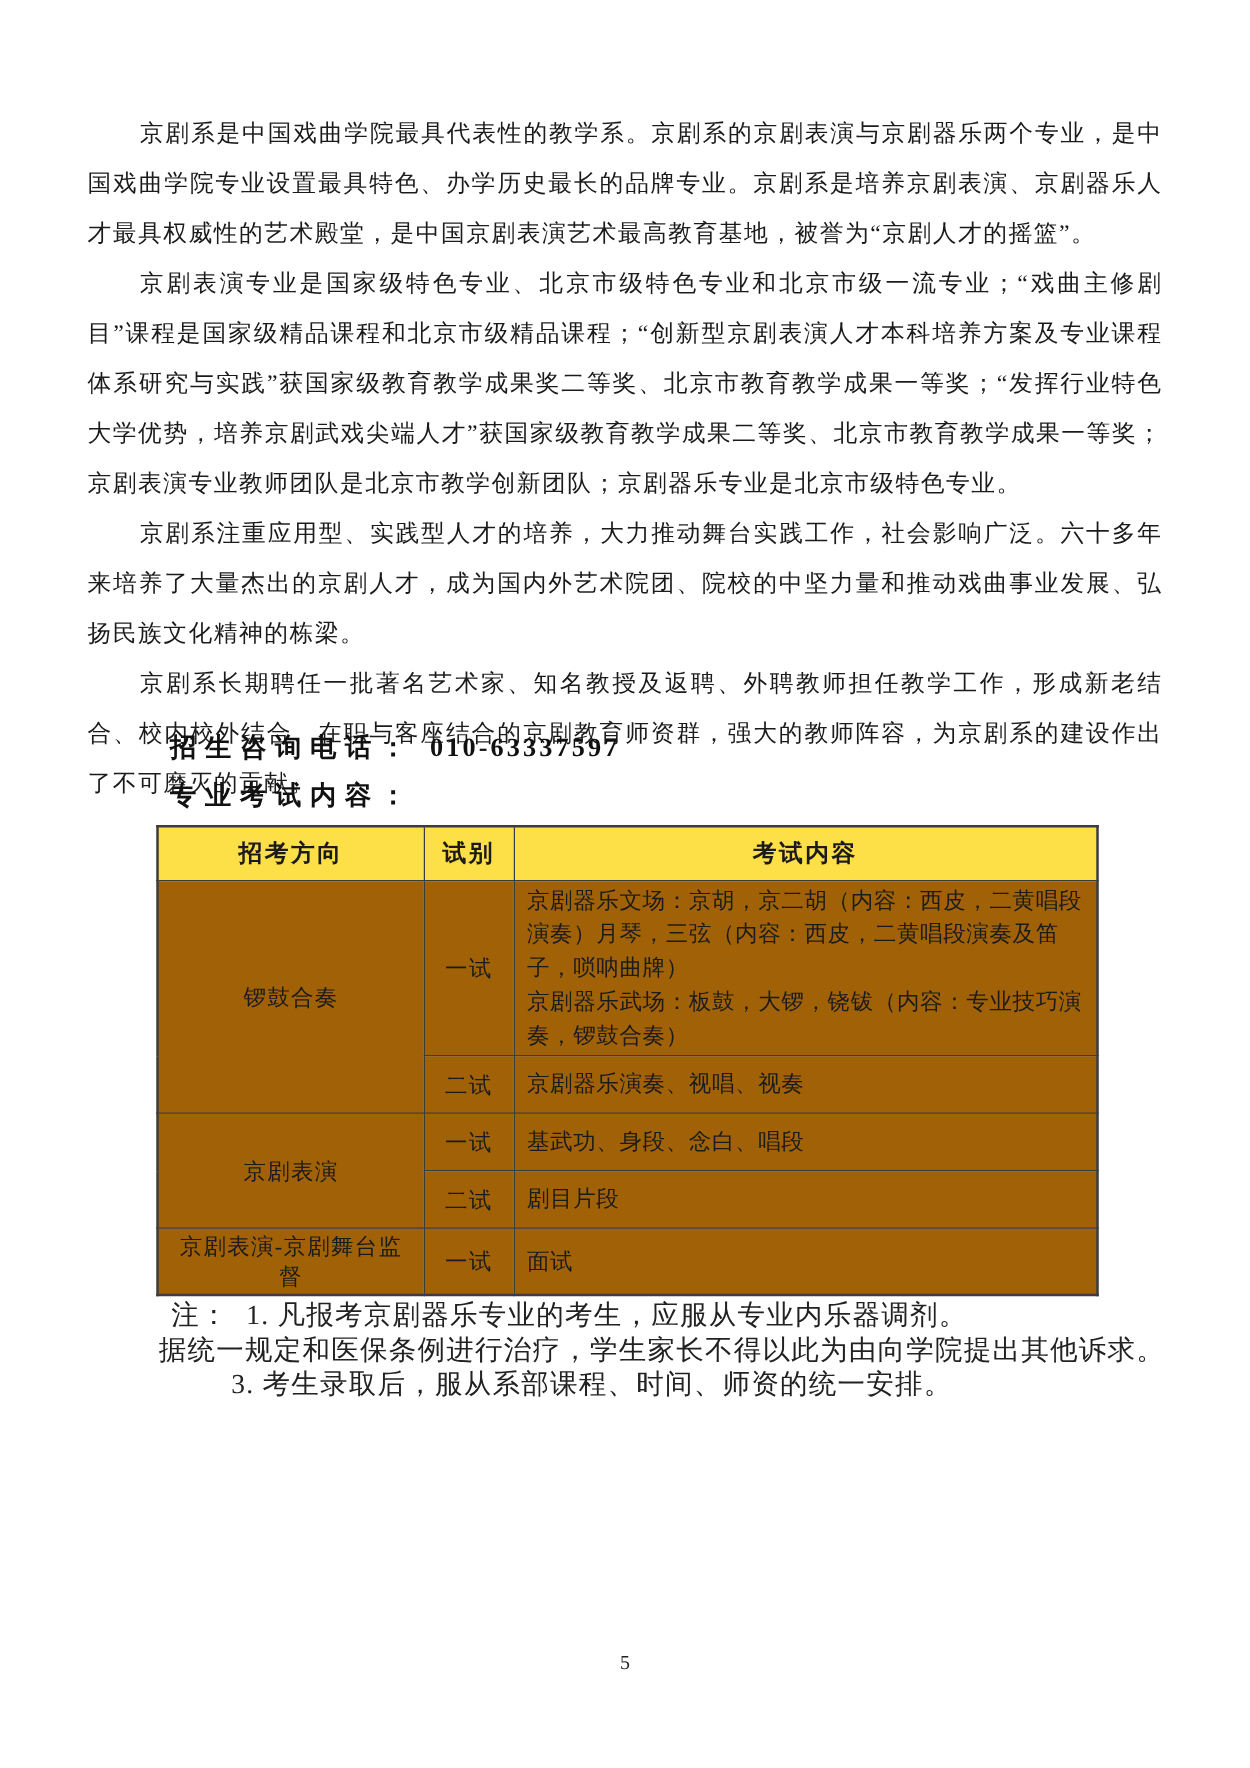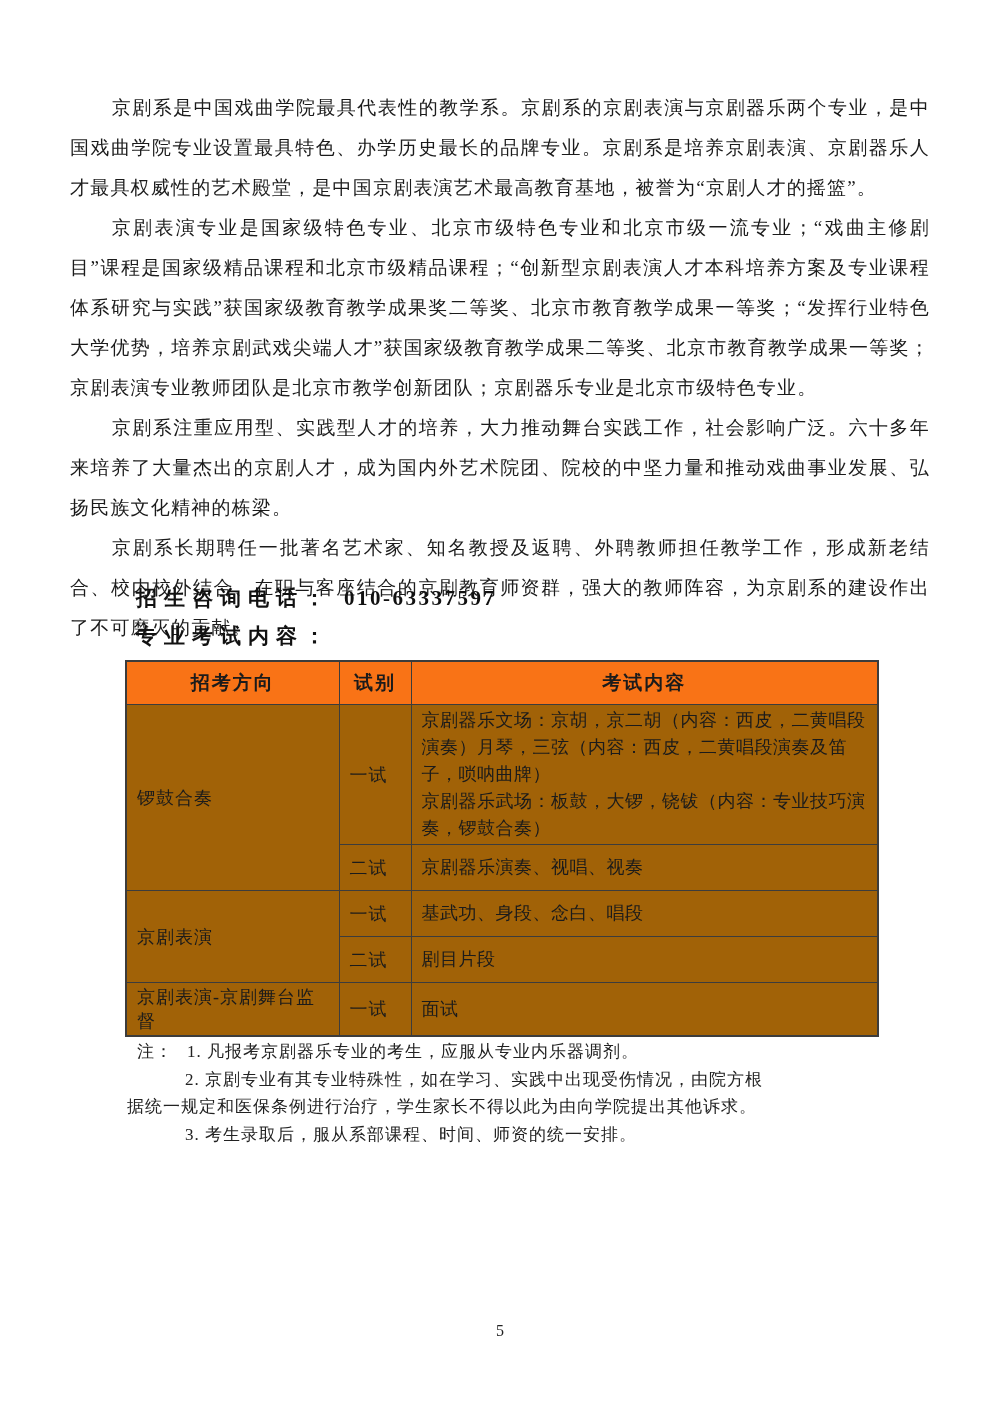--- a/index.html
+++ b/index.html
@@ -32,38 +32,38 @@
     position:absolute; left:125px; top:660px;
     border-collapse:collapse; table-layout:fixed;
     border:2px solid #3c3c3c;
     font-size:18px;
   }
   .exam-table td, .exam-table th {
     border:1px solid #3c3c3c; background:#a16207;
     padding:2px 10px; vertical-align:middle;
   }
   .exam-table th {
-    background:#f97316; text-align:center;
+    background:#fde047; text-align:center;
     font-family:"Liberation Sans","DejaVu Sans",sans-serif;
     font-weight:bold; font-size:19px; letter-spacing:2px;
     height:38px;
   }
   .col-direction { width:213px; }
   .col-round { width:72px; }
   .col-content { width:467px; }
-  .cell-center { text-align:left; letter-spacing:1px; }
+  .cell-center { text-align:center; letter-spacing:1px; }
   .cell-content { text-align:left; line-height:27px; letter-spacing:0.5px; padding:4px 12px; }
   .cell-content div { margin:0; }
   .row-tall { height:131px; }
   .row-mid  { height:46px; }
 
   
   .notes {
     position:absolute; left:127px; top:1038px; width:780px;
-    font-size:17px; line-height:27.5px; letter-spacing:1px; color:#222;
+    font-size:22px; line-height:27.5px; letter-spacing:1px; color:#222;
   }
   .notes div { white-space:nowrap; }
   .note-first { padding-left:10px; }
   .note-first .note-item-text { margin-left:14px; }
   .note-indent { padding-left:58px; }
   .note-flush { padding-left:0; }
 
   
   .page-number {
     position:absolute; top:1322px; left:0; width:100%;
@@ -128,20 +128,19 @@
         <td class="cell-center">一试</td>
         <td class="cell-content">面试</td>
       </tr>
     </tbody>
   </table>
 
   <div class="notes">
     <div class="note-first">
       <span>注：</span><span class="note-item-text">1. 凡报考京剧器乐专业的考生，应服从专业内乐器调剂。</span>
     </div>
-    <div class="note-indent">2. 京剧专业有其专业特殊性，如在学习、实践中出现受伤情况，由院方根</div>
     <div class="note-flush">据统一规定和医保条例进行治疗，学生家长不得以此为由向学院提出其他诉求。</div>
     <div class="note-indent">3. 考生录取后，服从系部课程、时间、师资的统一安排。</div>
   </div>
 
   <div class="page-number">5</div>
 
 </div>
 
 </body></html>

